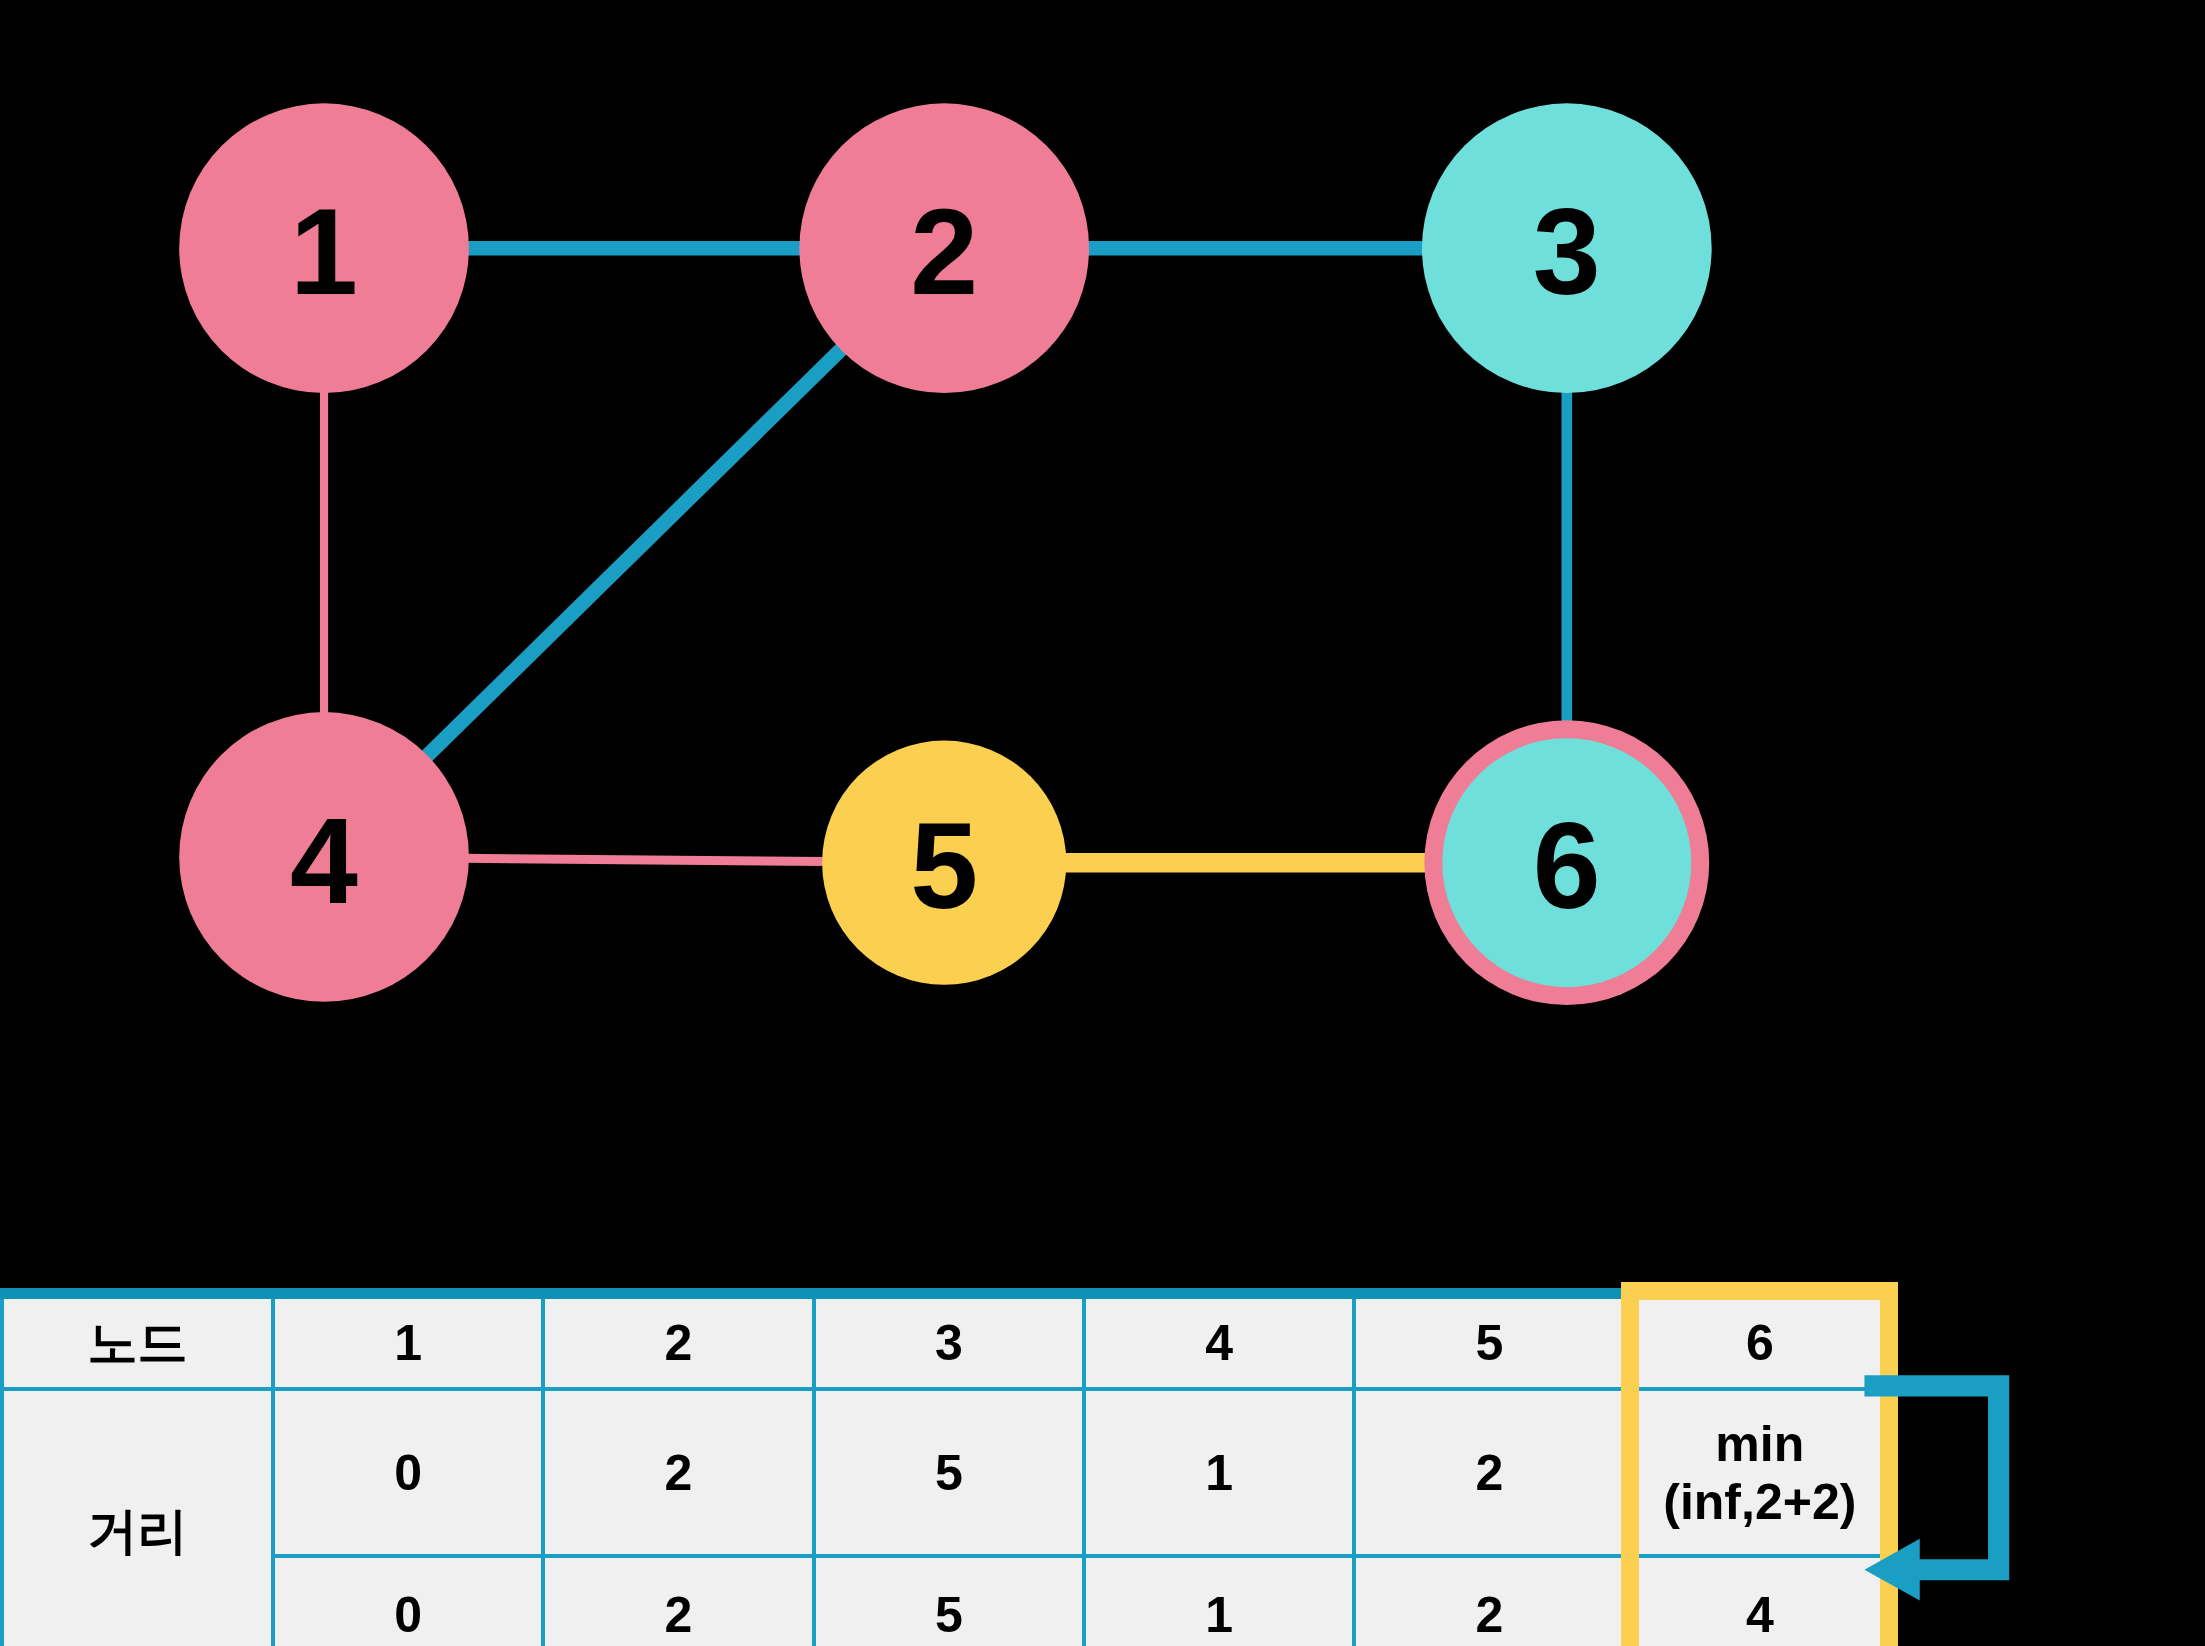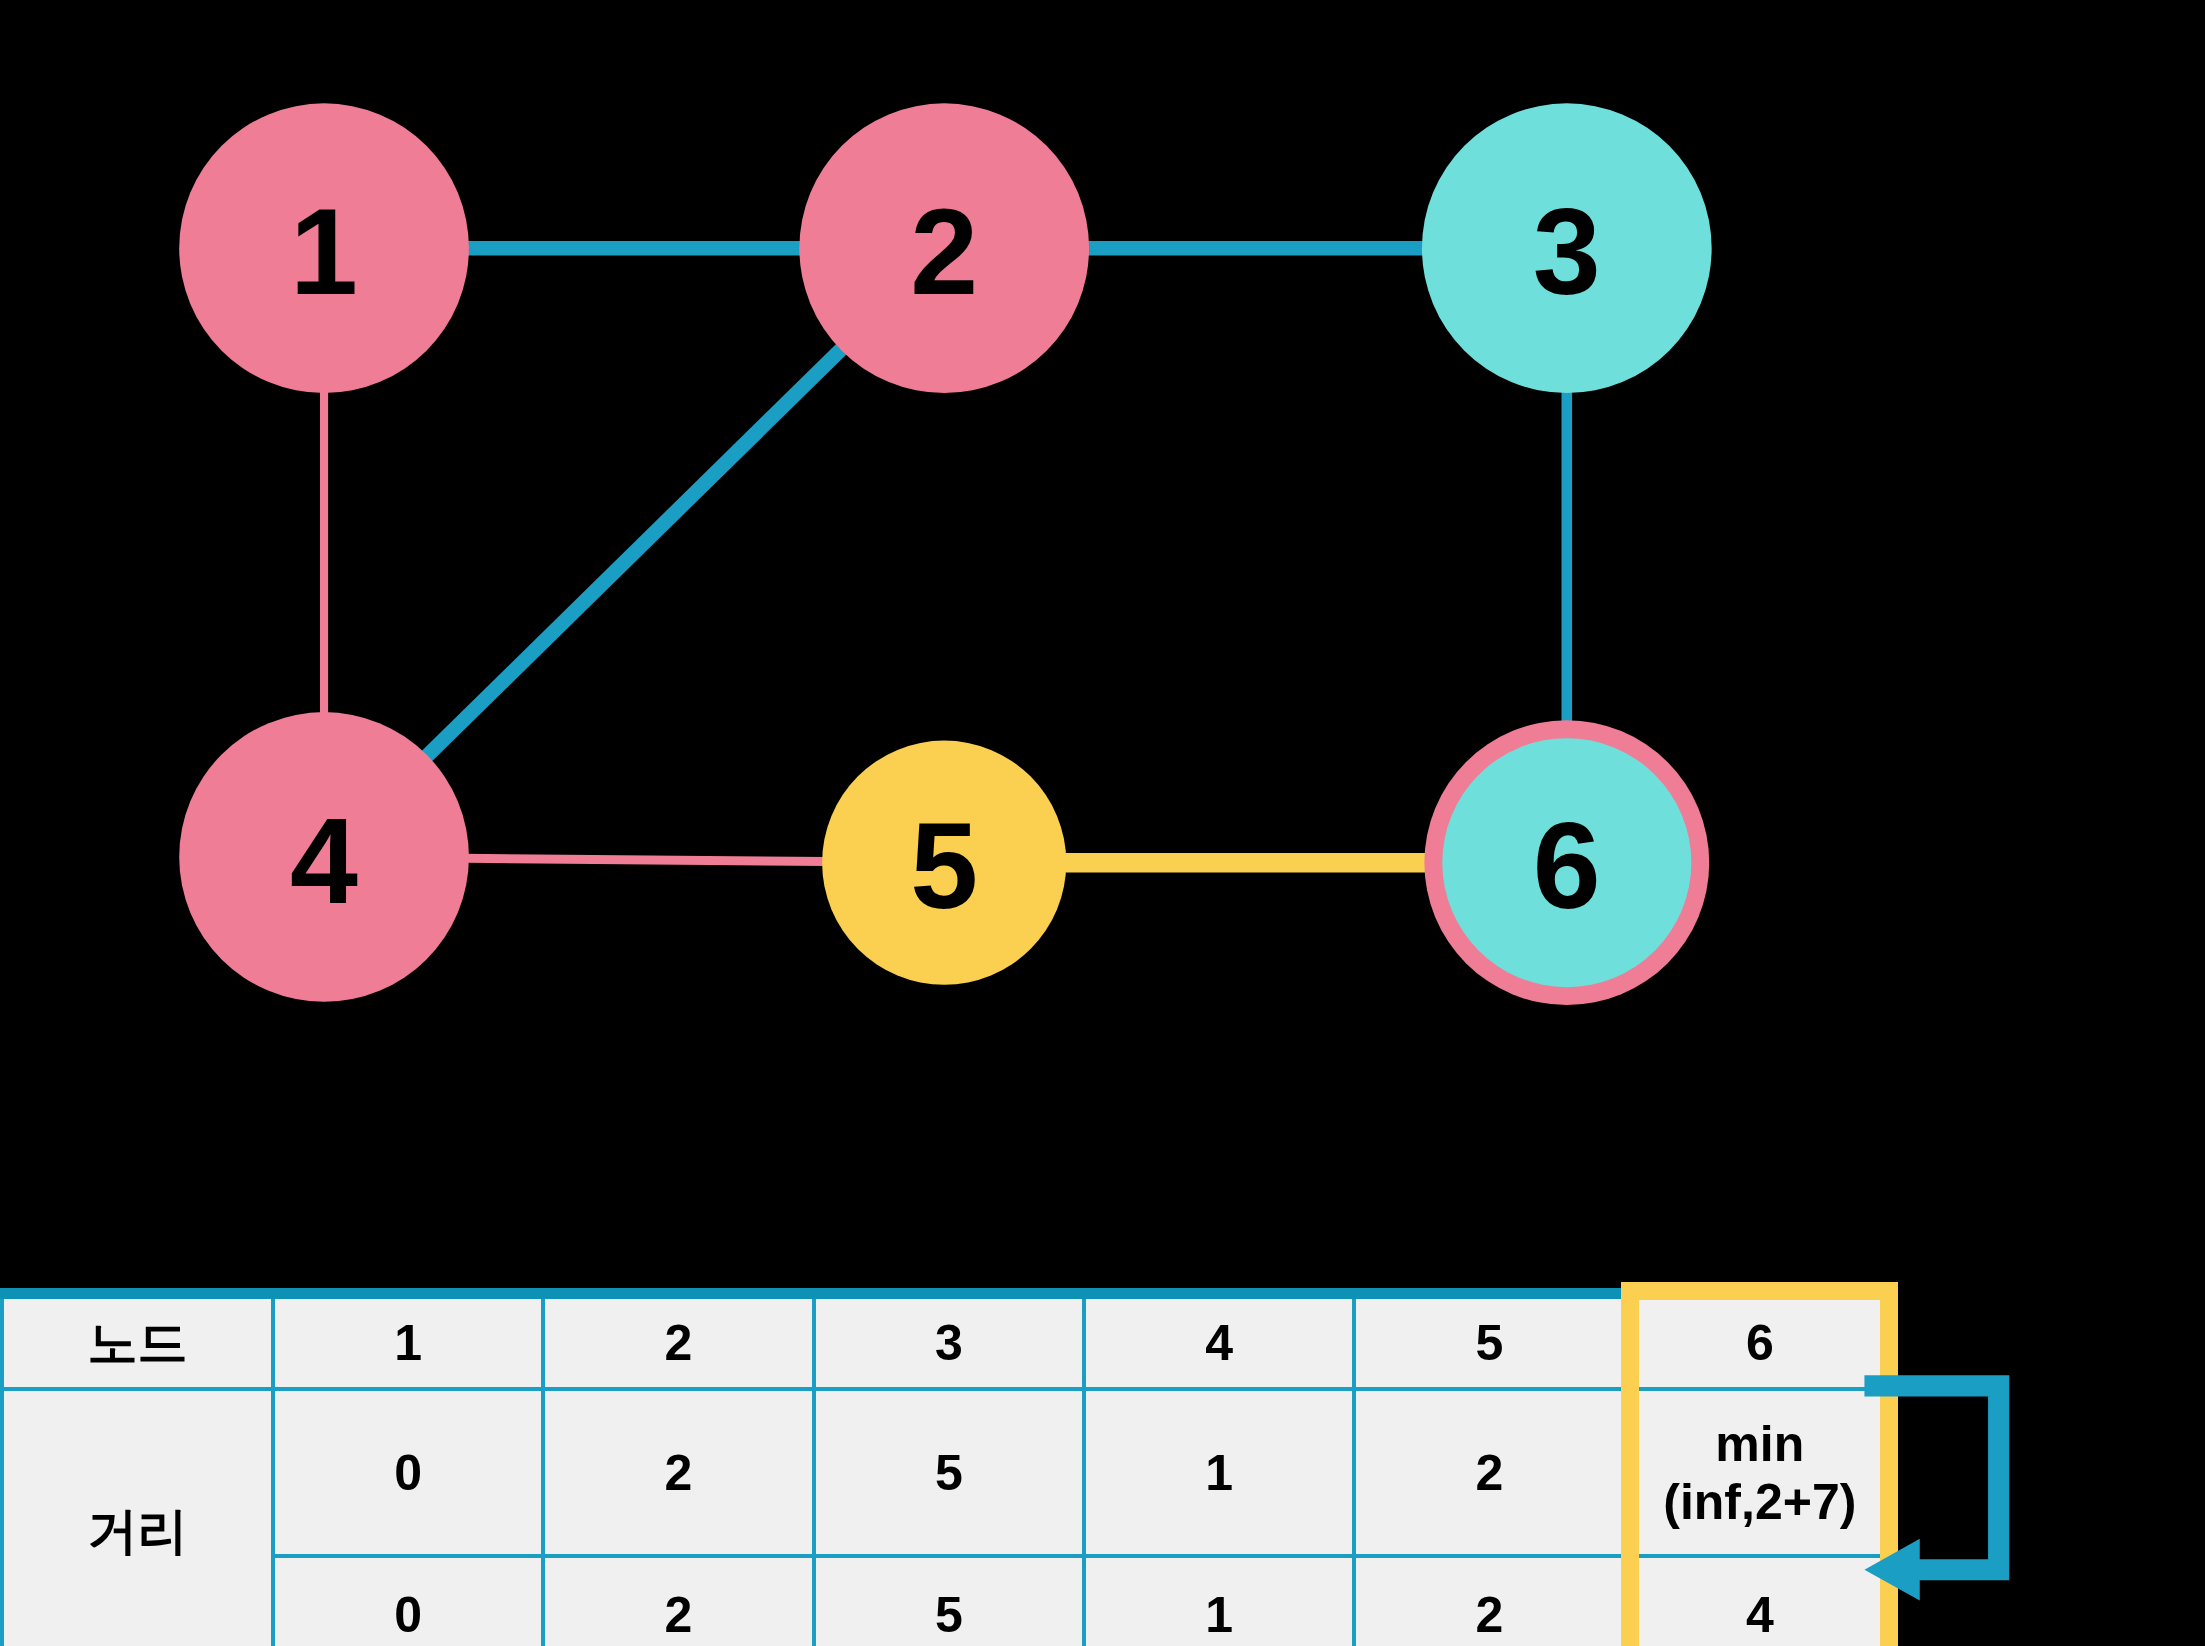--- a/index.html
+++ b/index.html
@@ -159,21 +159,21 @@
         </tr>
         <tr class="row-mid">
           <td class="rowlabel" rowspan="2">거리</td>
           <td class="cell">0</td>
           <td class="cell">2</td>
           <td class="cell">5</td>
           <td class="cell">1</td>
           <td class="cell">2</td>
           <td class="cell highlight-cell">
             <div>min</div>
-            <div>(inf,2+7)</div>
+            <div>(inf,2+2)</div>
           </td>
         </tr>
         <tr class="row-bot">
           <td class="cell">0</td>
           <td class="cell">2</td>
           <td class="cell">5</td>
           <td class="cell">1</td>
           <td class="cell">2</td>
           <td class="cell highlight-cell">4</td>
         </tr>

